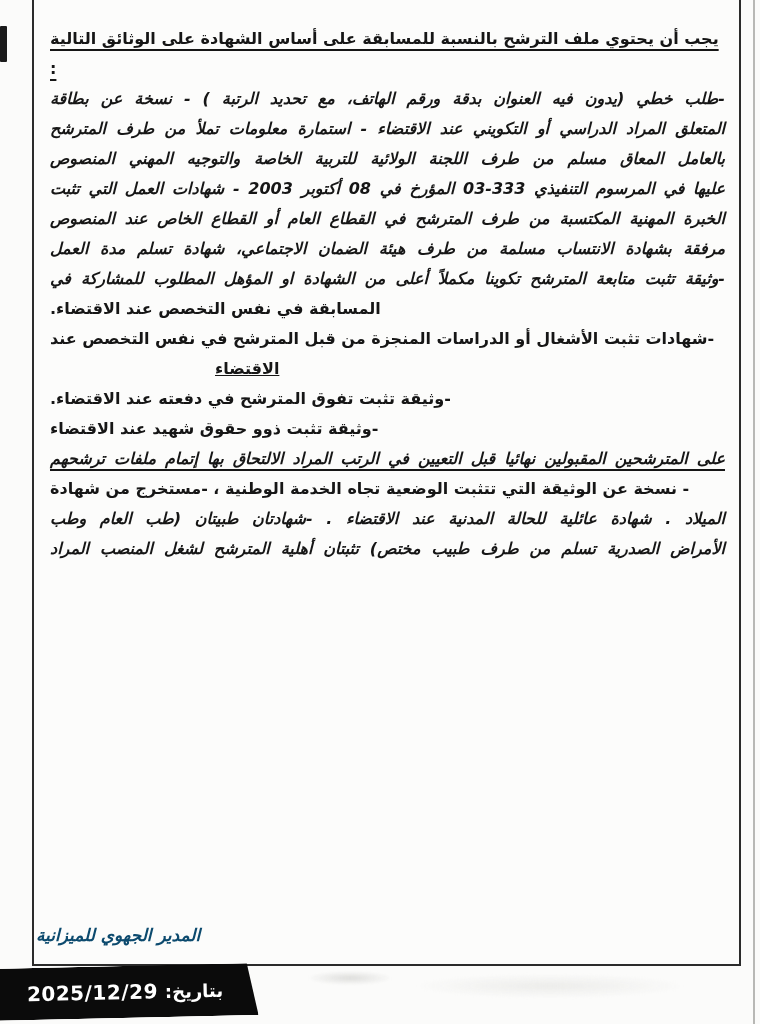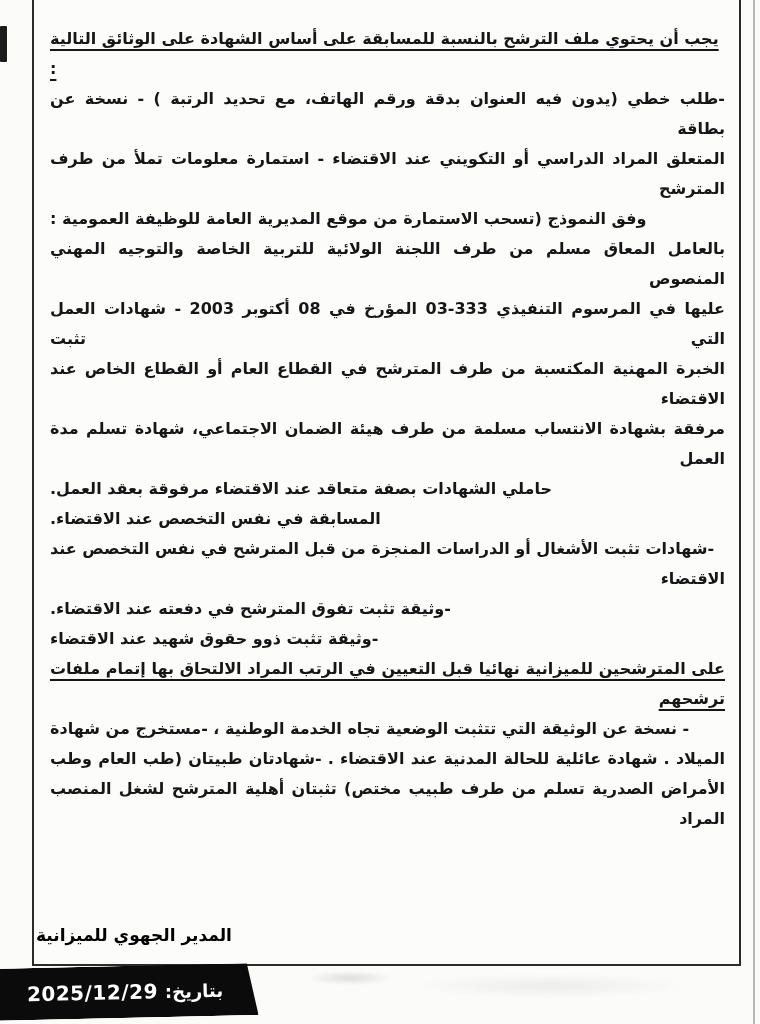--- a/index.html
+++ b/index.html
@@ -31,32 +31,32 @@
   }
   .content{
     direction:rtl;
     padding:30px 14px 0 16px;
     font-weight:700;
     font-size:16px;
     line-height:30px;
     letter-spacing:0;
   }
   .line{ text-align:left; white-space:normal; }
-  .line.just{ text-align:justify; text-align-last:justify; }
+  .line.just{ text-align:justify; text-align-last:justify;font-style:italic; }
   .line.u{
     text-decoration:underline;
     text-decoration-thickness:2px;
     text-underline-offset:5px;
   }
-  .line.indent{ text-align:right; padding-left:165px; }
+  .line.indent{ text-align:left; padding-left:165px;text-decoration:underline; }
   
   .signature{
     position:absolute;left:36px;top:925px;
     direction:rtl;
-    font-weight:700;font-size:17px;color:#000000;
+    font-weight:700;font-size:17px;color:#0c4a6e;font-style:italic;
   }
   
   .ghost{
     position:absolute;left:290px;top:960px;width:400px;height:46px;
     background:
       radial-gradient(60px 10px at 60px 18px, #dddddb 0%, rgba(240,240,238,0) 70%),
       radial-gradient(180px 16px at 260px 26px, #ececea 0%, rgba(250,250,249,0) 75%);
     filter:blur(1px);
   }
   
@@ -78,32 +78,31 @@
 
 <div class="page">
   <div class="edge-line"></div>
   <div class="corner-mark"></div>
 
   <div class="doc-box">
     <div class="content" id="lines">
         <div class="line u">يجب أن يحتوي ملف الترشح بالنسبة للمسابقة على أساس الشهادة على الوثائق التالية :</div>
         <div class="line just">-طلب خطي (يدون فيه العنوان بدقة ورقم الهاتف، مع تحديد الرتبة ) - نسخة عن بطاقة</div>
         <div class="line just">المتعلق المراد الدراسي أو التكويني عند الاقتضاء - استمارة معلومات تملأ من طرف المترشح</div>
-        <div class="line">وفق النموذج (تسحب الاستمارة من موقع المديرية العامة للوظيفة العمومية :</div>
         <div class="line just">بالعامل المعاق مسلم من طرف اللجنة الولائية للتربية الخاصة والتوجيه المهني المنصوص</div>
         <div class="line just">عليها في المرسوم التنفيذي 333-03 المؤرخ في 08 أكتوبر 2003 - شهادات العمل التي تثبت</div>
-        <div class="line just">الخبرة المهنية المكتسبة من طرف المترشح في القطاع العام أو القطاع الخاص عند الاقتضاء</div>
+        <div class="line just">الخبرة المهنية المكتسبة من طرف المترشح في القطاع العام أو القطاع الخاص عند المنصوص</div>
         <div class="line just">مرفقة بشهادة الانتساب مسلمة من طرف هيئة الضمان الاجتماعي، شهادة تسلم مدة العمل</div>
-        <div class="line">حاملي الشهادات بصفة متعاقد عند الاقتضاء مرفوقة بعقد العمل.</div>
+        <div class="line just">-وثيقة تثبت متابعة المترشح تكوينا مكملاً أعلى من الشهادة او المؤهل المطلوب للمشاركة في</div>
         <div class="line">المسابقة في نفس التخصص عند الاقتضاء.</div>
         <div class="line">-شهادات تثبت الأشغال أو الدراسات المنجزة من قبل المترشح في نفس التخصص عند</div>
         <div class="line indent">الاقتضاء</div>
         <div class="line">-وثيقة تثبت تفوق المترشح في دفعته عند الاقتضاء.</div>
         <div class="line">-وثيقة تثبت ذوو حقوق شهيد عند الاقتضاء</div>
-        <div class="line u just">على المترشحين للميزانية نهائيا قبل التعيين في الرتب المراد الالتحاق بها إتمام ملفات ترشحهم</div>
+        <div class="line u just">على المترشحين المقبولين نهائيا قبل التعيين في الرتب المراد الالتحاق بها إتمام ملفات ترشحهم</div>
         <div class="line">- نسخة عن الوثيقة التي تتثبت الوضعية تجاه الخدمة الوطنية ، -مستخرج من شهادة</div>
         <div class="line just">الميلاد . شهادة عائلية للحالة المدنية عند الاقتضاء . -شهادتان طبيتان (طب العام وطب</div>
         <div class="line just">الأمراض الصدرية تسلم من طرف طبيب مختص) تثبتان أهلية المترشح لشغل المنصب المراد</div>
       </div>
   </div>
 
   <div class="signature">المدير الجهوي للميزانية</div>
 
   <div class="ghost"></div>
 

